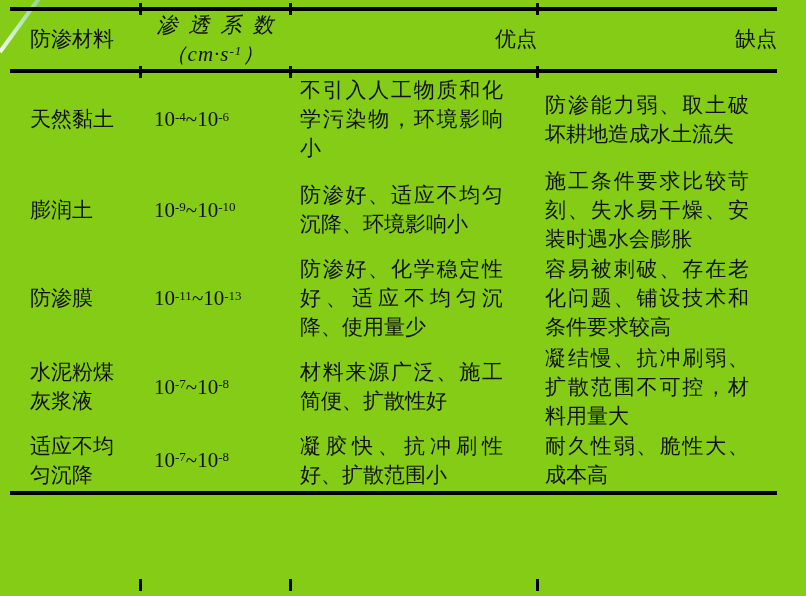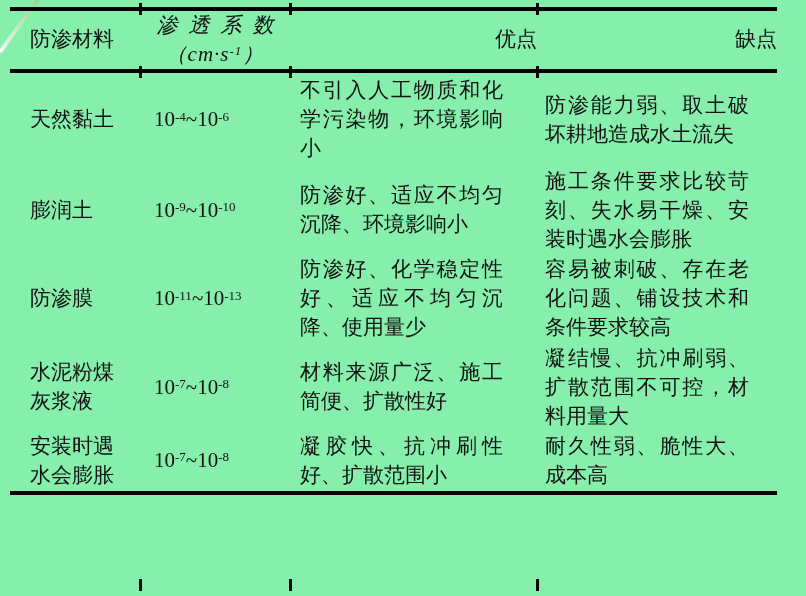--- a/index.html
+++ b/index.html
@@ -1,21 +1,21 @@
 <!DOCTYPE html>
 <html><head>
 <meta charset="utf-8">
 <style>
   * { margin: 0; padding: 0; box-sizing: border-box; }
   html, body { background: #ffffff; }
   .page {
     position: relative;
     width: 806px;
     height: 596px;
-    background: #86efac;
+    background: #84cc16;
     overflow: hidden;
     font-family: "Liberation Serif", "DejaVu Serif", serif;
     color: #111111;
   }
   .watermark-svg {
     position: absolute;
     left: 0; top: 0;
     width: 70px; height: 70px;
     pointer-events: none;
   }
@@ -131,21 +131,21 @@
         <td class="c-pros">防渗好、化学稳定性好、适应不均匀沉降、使用量少</td>
         <td class="c-cons">容易被刺破、存在老化问题、铺设技术和条件要求较高</td>
       </tr>
       <tr class="r4">
         <td class="c-mat">水泥粉煤灰浆液</td>
         <td class="c-coef"><span>10</span><sup>-7</sup><span>~10</span><sup>-8</sup></td>
         <td class="c-pros">材料来源广泛、施工简便、扩散性好</td>
         <td class="c-cons">凝结慢、抗冲刷弱、扩散范围不可控，材料用量大</td>
       </tr>
       <tr class="r5">
-        <td class="c-mat">安装时遇水会膨胀</td>
+        <td class="c-mat">适应不均匀沉降</td>
         <td class="c-coef"><span>10</span><sup>-7</sup><span>~10</span><sup>-8</sup></td>
         <td class="c-pros">凝胶快、抗冲刷性好、扩散范围小</td>
         <td class="c-cons">耐久性弱、脆性大、成本高</td>
       </tr>
     </tbody>
   </table>
 
   <div class="tick x1 yt"></div>
   <div class="tick x2 yt"></div>
   <div class="tick x3 yt"></div>

